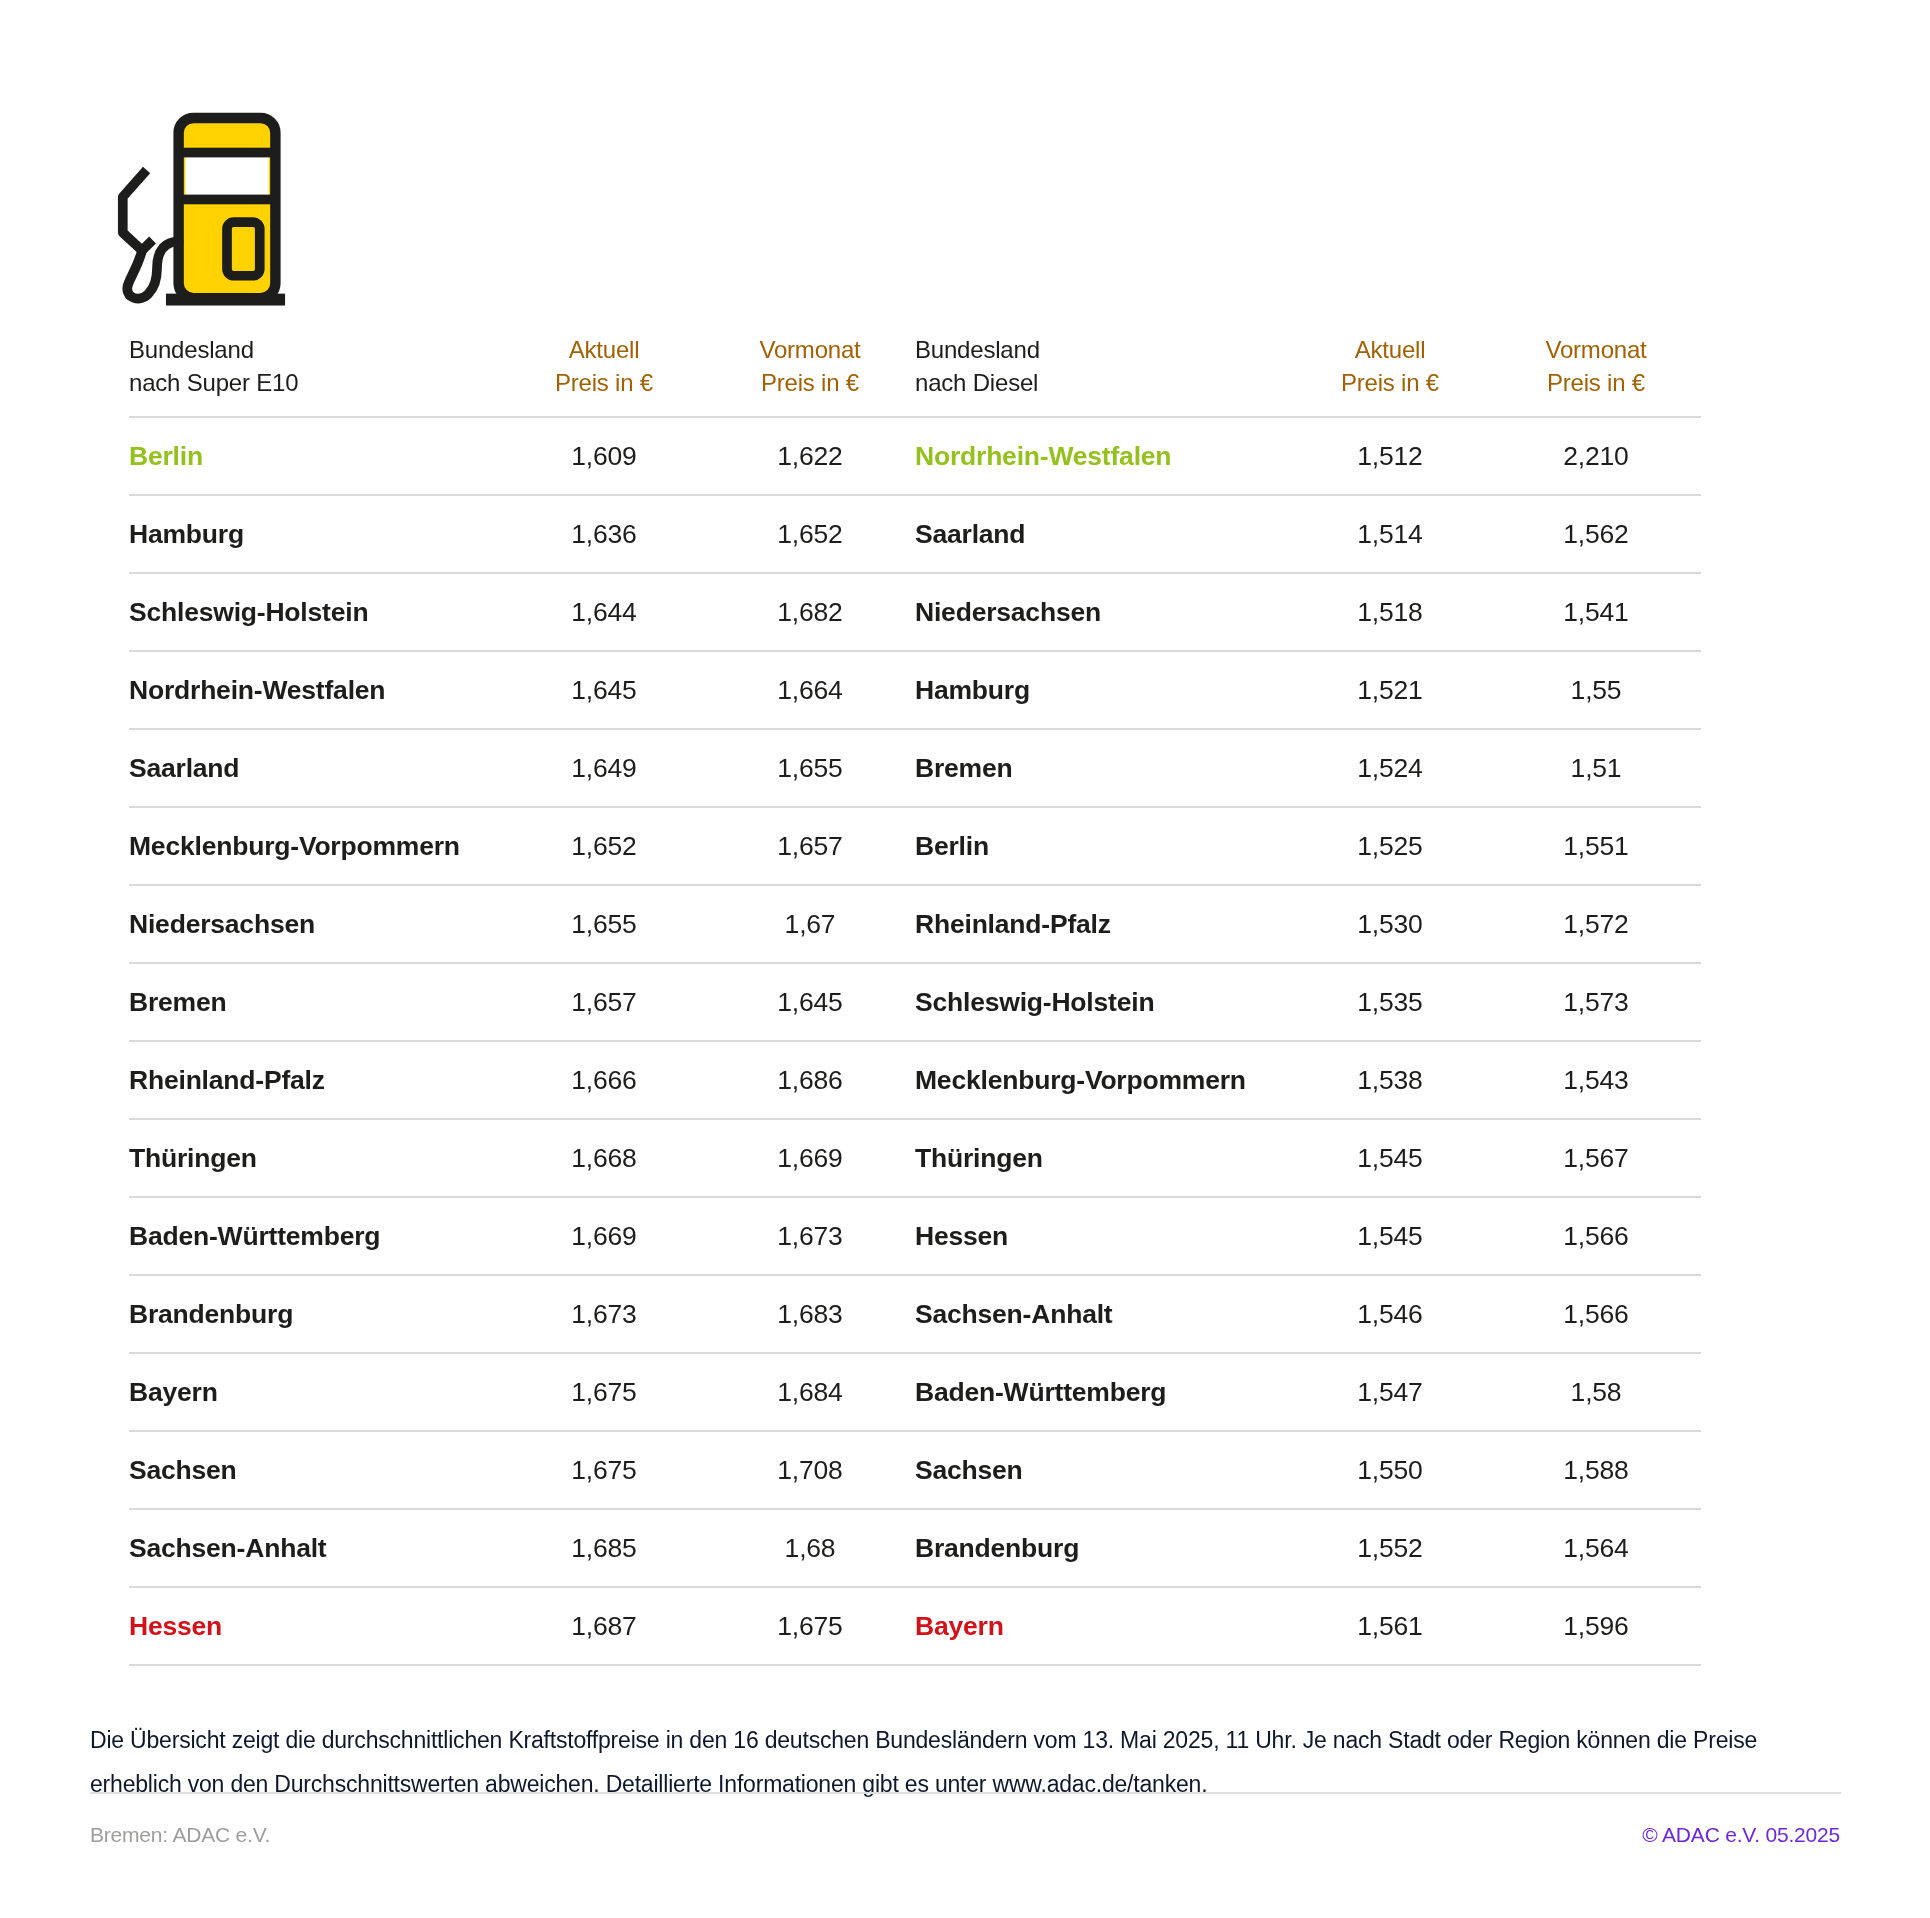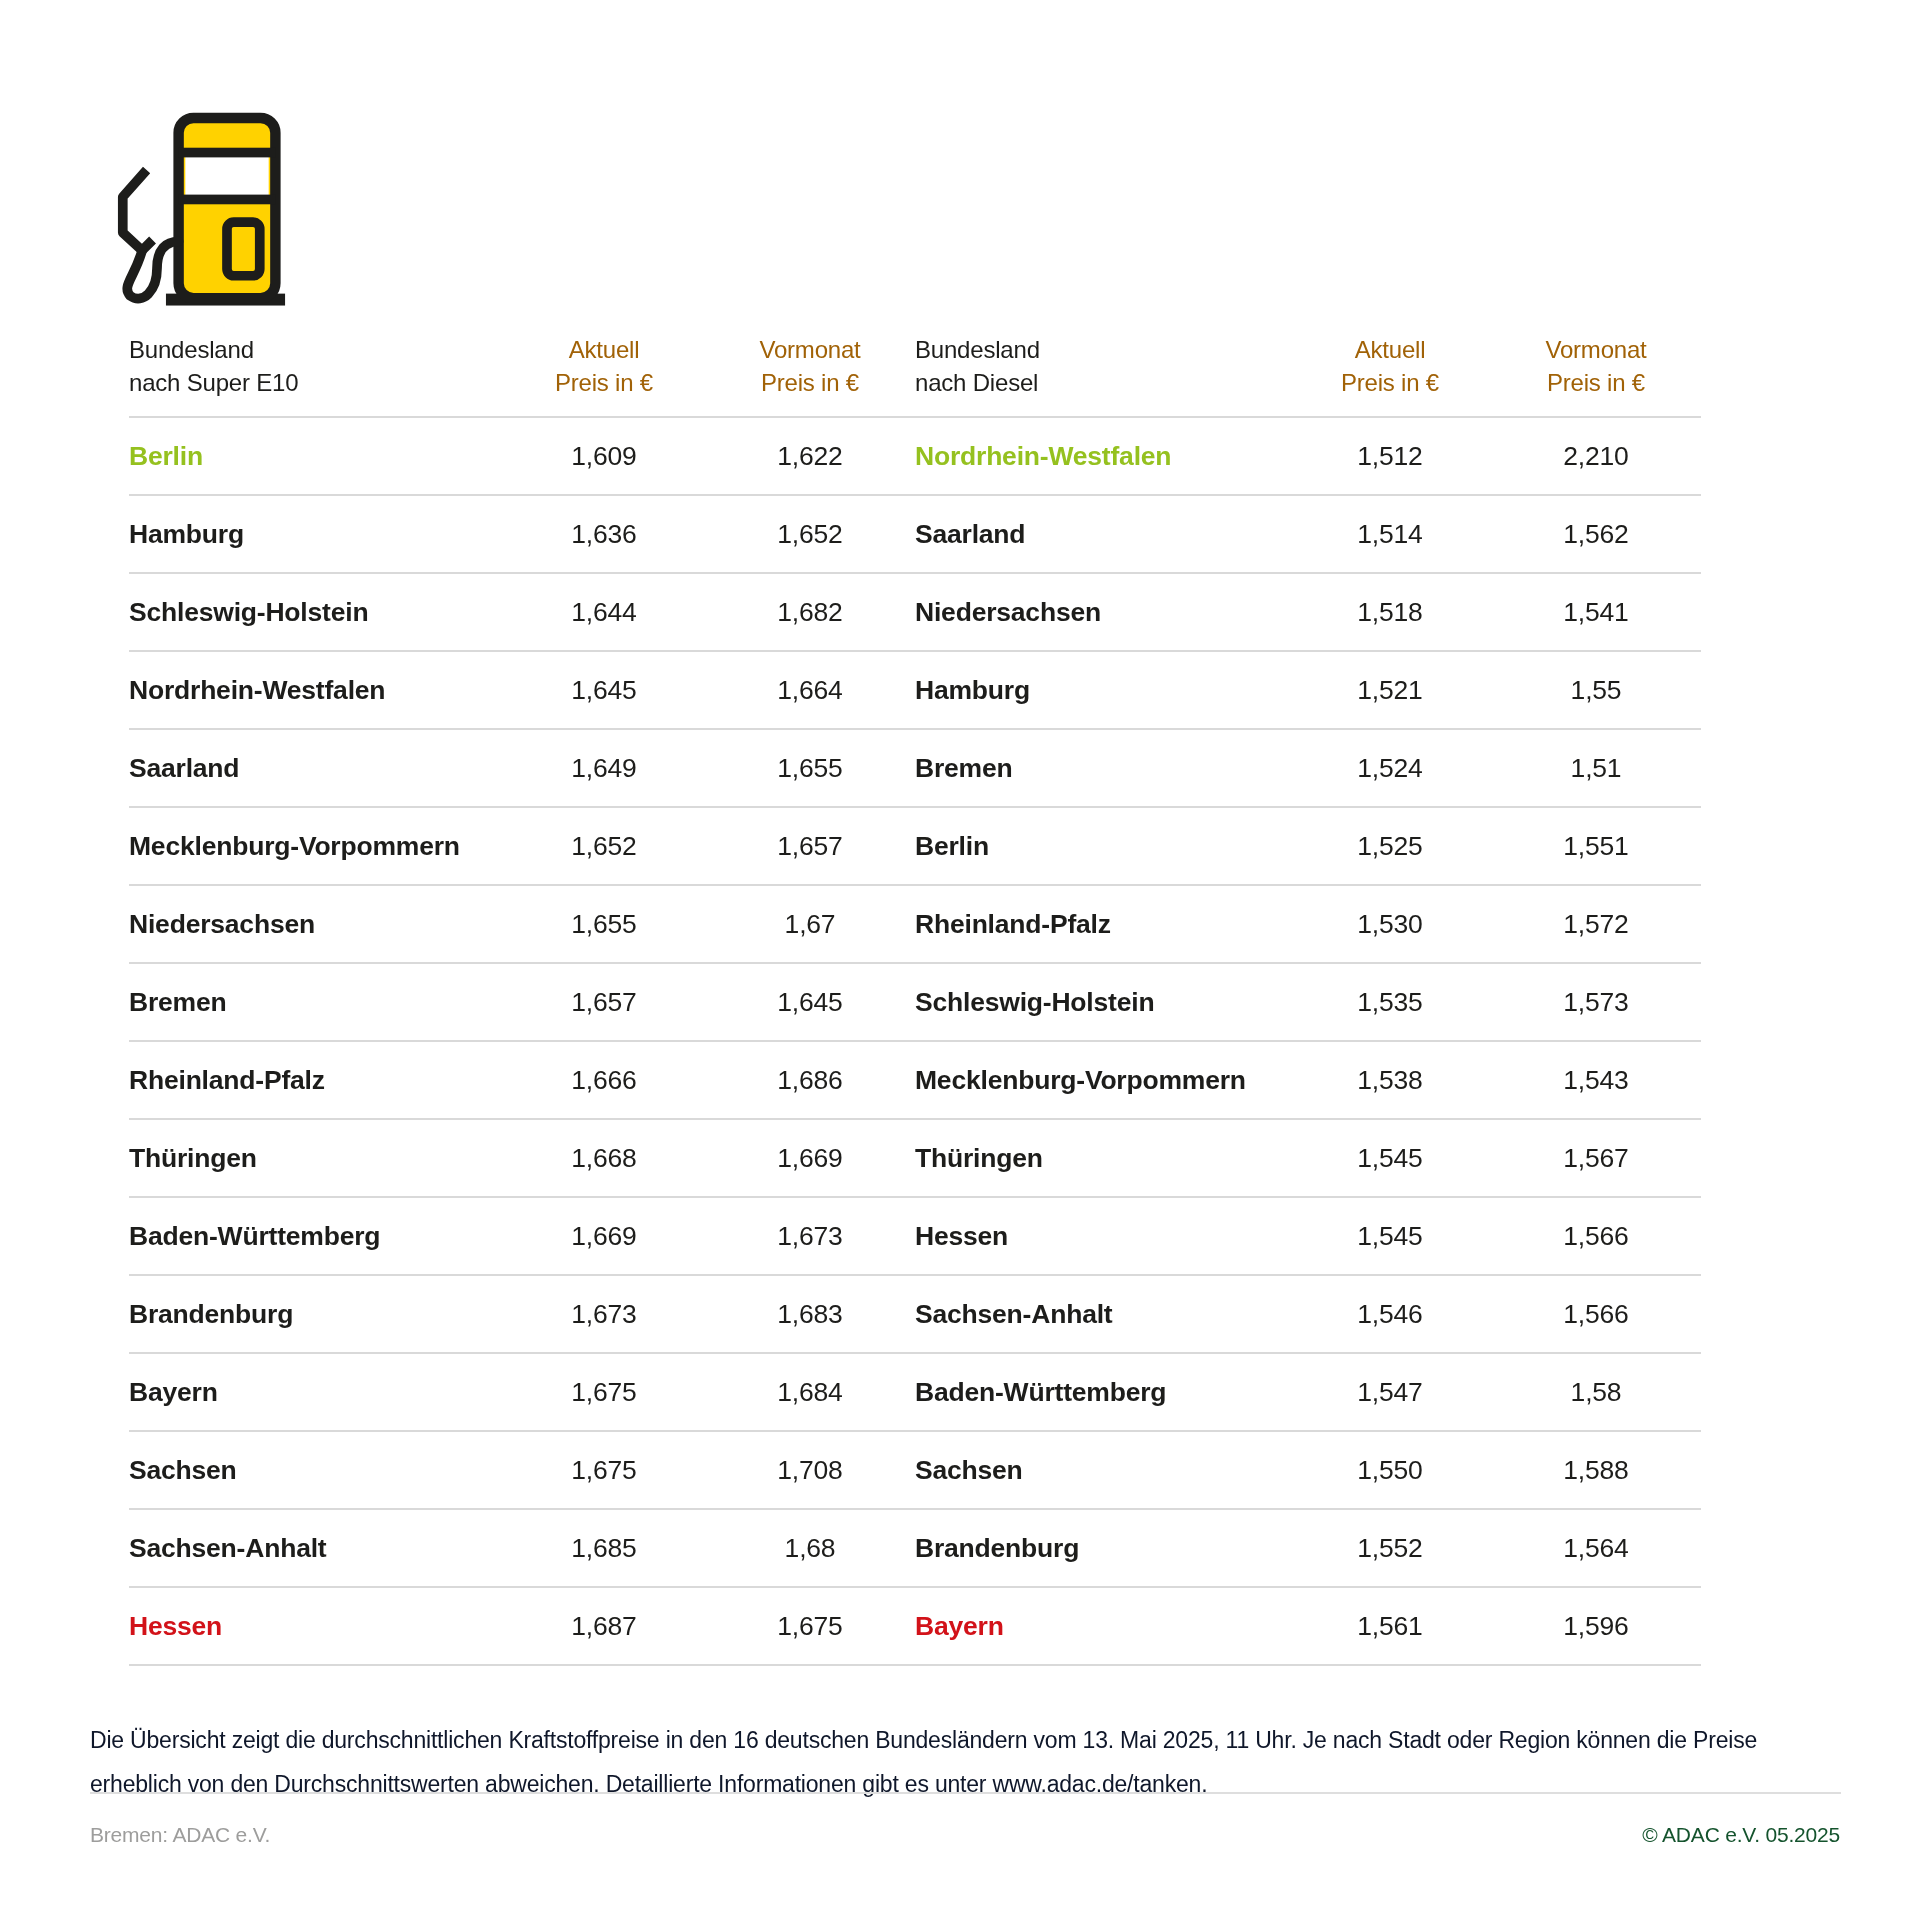--- a/index.html
+++ b/index.html
@@ -40,21 +40,21 @@
   .row .num{text-align:center;font-weight:normal;color:#1D1D1B;}
   .row.hl-green .state{color:#95C11F;}
   .row.hl-red .state{color:#D21219;}
   
   .footnote{
     position:absolute;top:1695px;left:90px;width:1693px;
     font-size:23px;line-height:44px;color:#0f172a;
   }
   .footer-rule{position:absolute;top:1792px;left:90px;width:1751px;height:2.3px;background:#DEDEDE;}
   .source{position:absolute;top:1823px;left:90px;font-size:21px;color:#9D9D9C;}
-  .copyright{position:absolute;top:1823px;right:90px;font-size:21px;color:#14532d;}
+  .copyright{position:absolute;top:1823px;right:90px;font-size:21px;color:#6d28d9;}
 </style>
 </head>
 <body>
 
 <div class="page">
 
   <svg class="brand-icon" viewBox="0 0 250 270" aria-hidden="true">
     <rect x="88" y="248" width="160" height="16" fill="#1D1D1B"></rect>
     <rect x="105" y="12" width="130" height="242" rx="20" fill="#FFD200" stroke="#1D1D1B" stroke-width="14"></rect>
     <rect x="114" y="64" width="112" height="52" fill="#FFFFFF"></rect>

